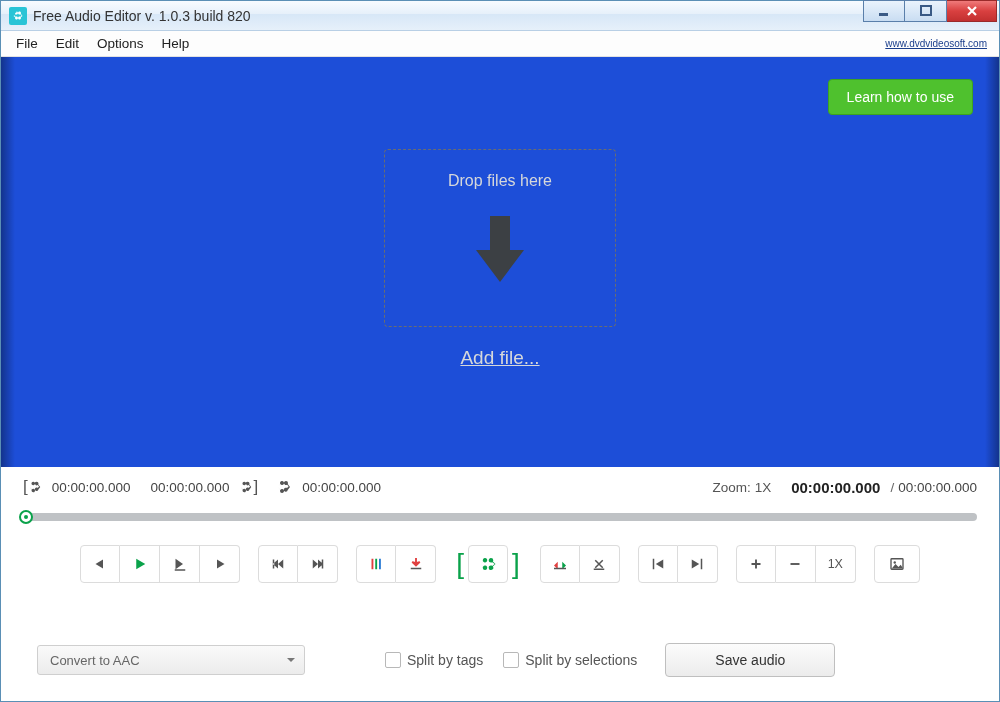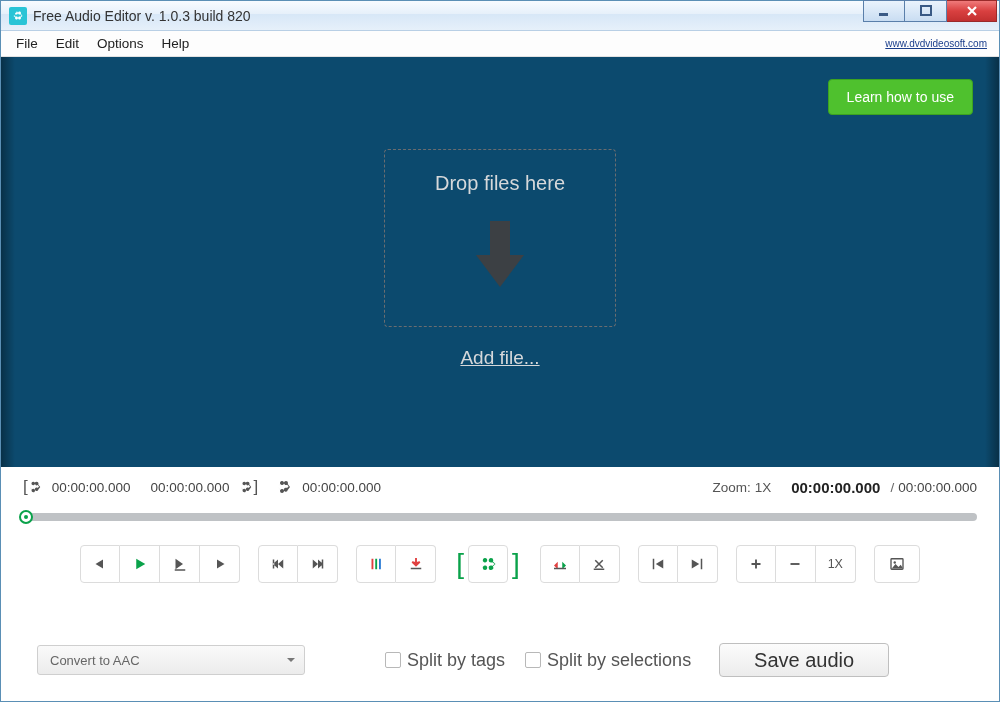--- a/index.html
+++ b/index.html
@@ -15,27 +15,27 @@
   .winbtn { width: 42px; height: 22px; margin-top: -1px; border: 1px solid #5a7faa; background: linear-gradient(to bottom,#eaf3fc,#c9ddf2); display:flex; align-items:center; justify-content:center; }
   .winbtn + .winbtn { border-left: none; }
   .winbtn.close { width: 50px; background: linear-gradient(to bottom,#f07a7a,#d94040,#c23030); border-color:#9a2a2a; border-top-right-radius: 0; }
   .winbtn svg { width: 14px; height: 14px; }
   .winbtns { margin-right: 2px; }
   
   .menubar { height: 26px; background: #fdfdfd; border-bottom: 1px solid #e2e2e2; display: flex; align-items: center; padding: 0 6px; font-size: 13.5px; color: #222; }
   .menubar .menu-item { padding: 3px 9px; cursor: default; }
   .menubar .website { margin-left: auto; color: #1a3e8c; text-decoration: underline; font-size: 10px; padding-right: 6px; }
   
-  .darkpanel { flex: 0 0 410px; background: #0c4a6e; position: relative; overflow: hidden; }
+  .darkpanel { flex: 0 0 410px; background: #1d4ed8; position: relative; overflow: hidden; }
   .darkpanel::before, .darkpanel::after { content:""; position:absolute; top:0; bottom:0; width:14px; pointer-events:none; }
   .darkpanel::before { left:0; background: linear-gradient(to right, rgba(0,0,0,.35), transparent); }
   .darkpanel::after { right:0; background: linear-gradient(to left, rgba(0,0,0,.35), transparent); }
   .learn-btn { position: absolute; top: 22px; right: 26px; background: #4fc12e; color: #fff; font-size: 14px; padding: 9px 18px; border-radius: 4px; border: 1px solid #3da31f; cursor: pointer; }
   .dropzone { position: absolute; top: 92px; left: 50%; transform: translateX(-50%); width: 232px; height: 178px; border: 1.5px dashed #6a6d70; border-radius: 4px; display:flex; flex-direction:column; align-items:center; padding-top: 22px; }
-  .dropzone .drop-text { color: #d6d8da; font-size: 20px; margin-bottom: 22px; }
+  .dropzone .drop-text { color: #d6d8da; font-size: 16px; margin-bottom: 22px; }
   .dropzone .arrow { width: 64px; height: 74px; fill: #3c4044; }
   .addfile { position: absolute; top: 290px; left: 50%; transform: translateX(-50%); color: #d6d8da; font-size: 19px; text-decoration: underline; cursor: pointer; }
   
   .lower { flex: 1; background: #fff; display: flex; flex-direction: column; }
   
   .timerow { height: 40px; display: flex; align-items: center; padding: 0 22px; font-size: 13.5px; color: #444; }
   .timerow .scis { width:14px; height:14px; vertical-align: -2px; }
   .timerow .tc { margin: 0 10px; }
   .timerow .zoom { margin-left: auto; margin-right: 14px; color:#555; }
   .timerow .tc-bold { font-weight: 700; font-size: 15px; color:#222; margin: 0 6px; }
@@ -57,23 +57,23 @@
   .tbtn svg { width: 18px; height: 18px; }
   .tbtn-text { font-size: 12.5px; color:#555; font-weight:500; }
   
   .bracket { color:#0aa24a; font-size: 28px; font-weight: 300; padding: 0 2px; display:flex; align-items:center; }
   .cutgroup { display:flex; align-items:center; gap: 2px; }
   .cutgroup .tbtn { border-radius: 4px; }
   
   .bottomrow { margin-top: auto; padding: 18px 36px 24px; display:flex; align-items:center; gap: 20px; }
   .combo { width: 268px; height: 30px; border: 1px solid #cfcfcf; background: linear-gradient(#fafafa,#ececec); border-radius: 3px; display:flex; align-items:center; padding: 0 8px 0 12px; font-size: 13px; color:#666; }
   .combo .caret { margin-left:auto; }
-  .checkbox { display:flex; align-items:center; gap: 6px; font-size: 18px; color:#555; }
+  .checkbox { display:flex; align-items:center; gap: 6px; font-size: 14px; color:#555; }
   .checkbox .box { width:16px; height:16px; border:1px solid #b8b8b8; background:#fff; border-radius:2px; }
-  .savebtn { margin-left: 8px; width: 170px; height: 34px; border: 1px solid #bfbfbf; border-radius: 4px; background: linear-gradient(#fcfcfc,#ececec); font-size: 20px; color:#333; }
+  .savebtn { margin-left: 8px; width: 170px; height: 34px; border: 1px solid #bfbfbf; border-radius: 4px; background: linear-gradient(#fcfcfc,#ececec); font-size: 14px; color:#333; }
   .bottomrow .gap { flex: 0 0 40px; }
 </style>
 </head>
 <body>
 
 <div class="window">
 
   <div class="titlebar">
     <div class="app-icon">
       <svg viewBox="0 0 24 24">

